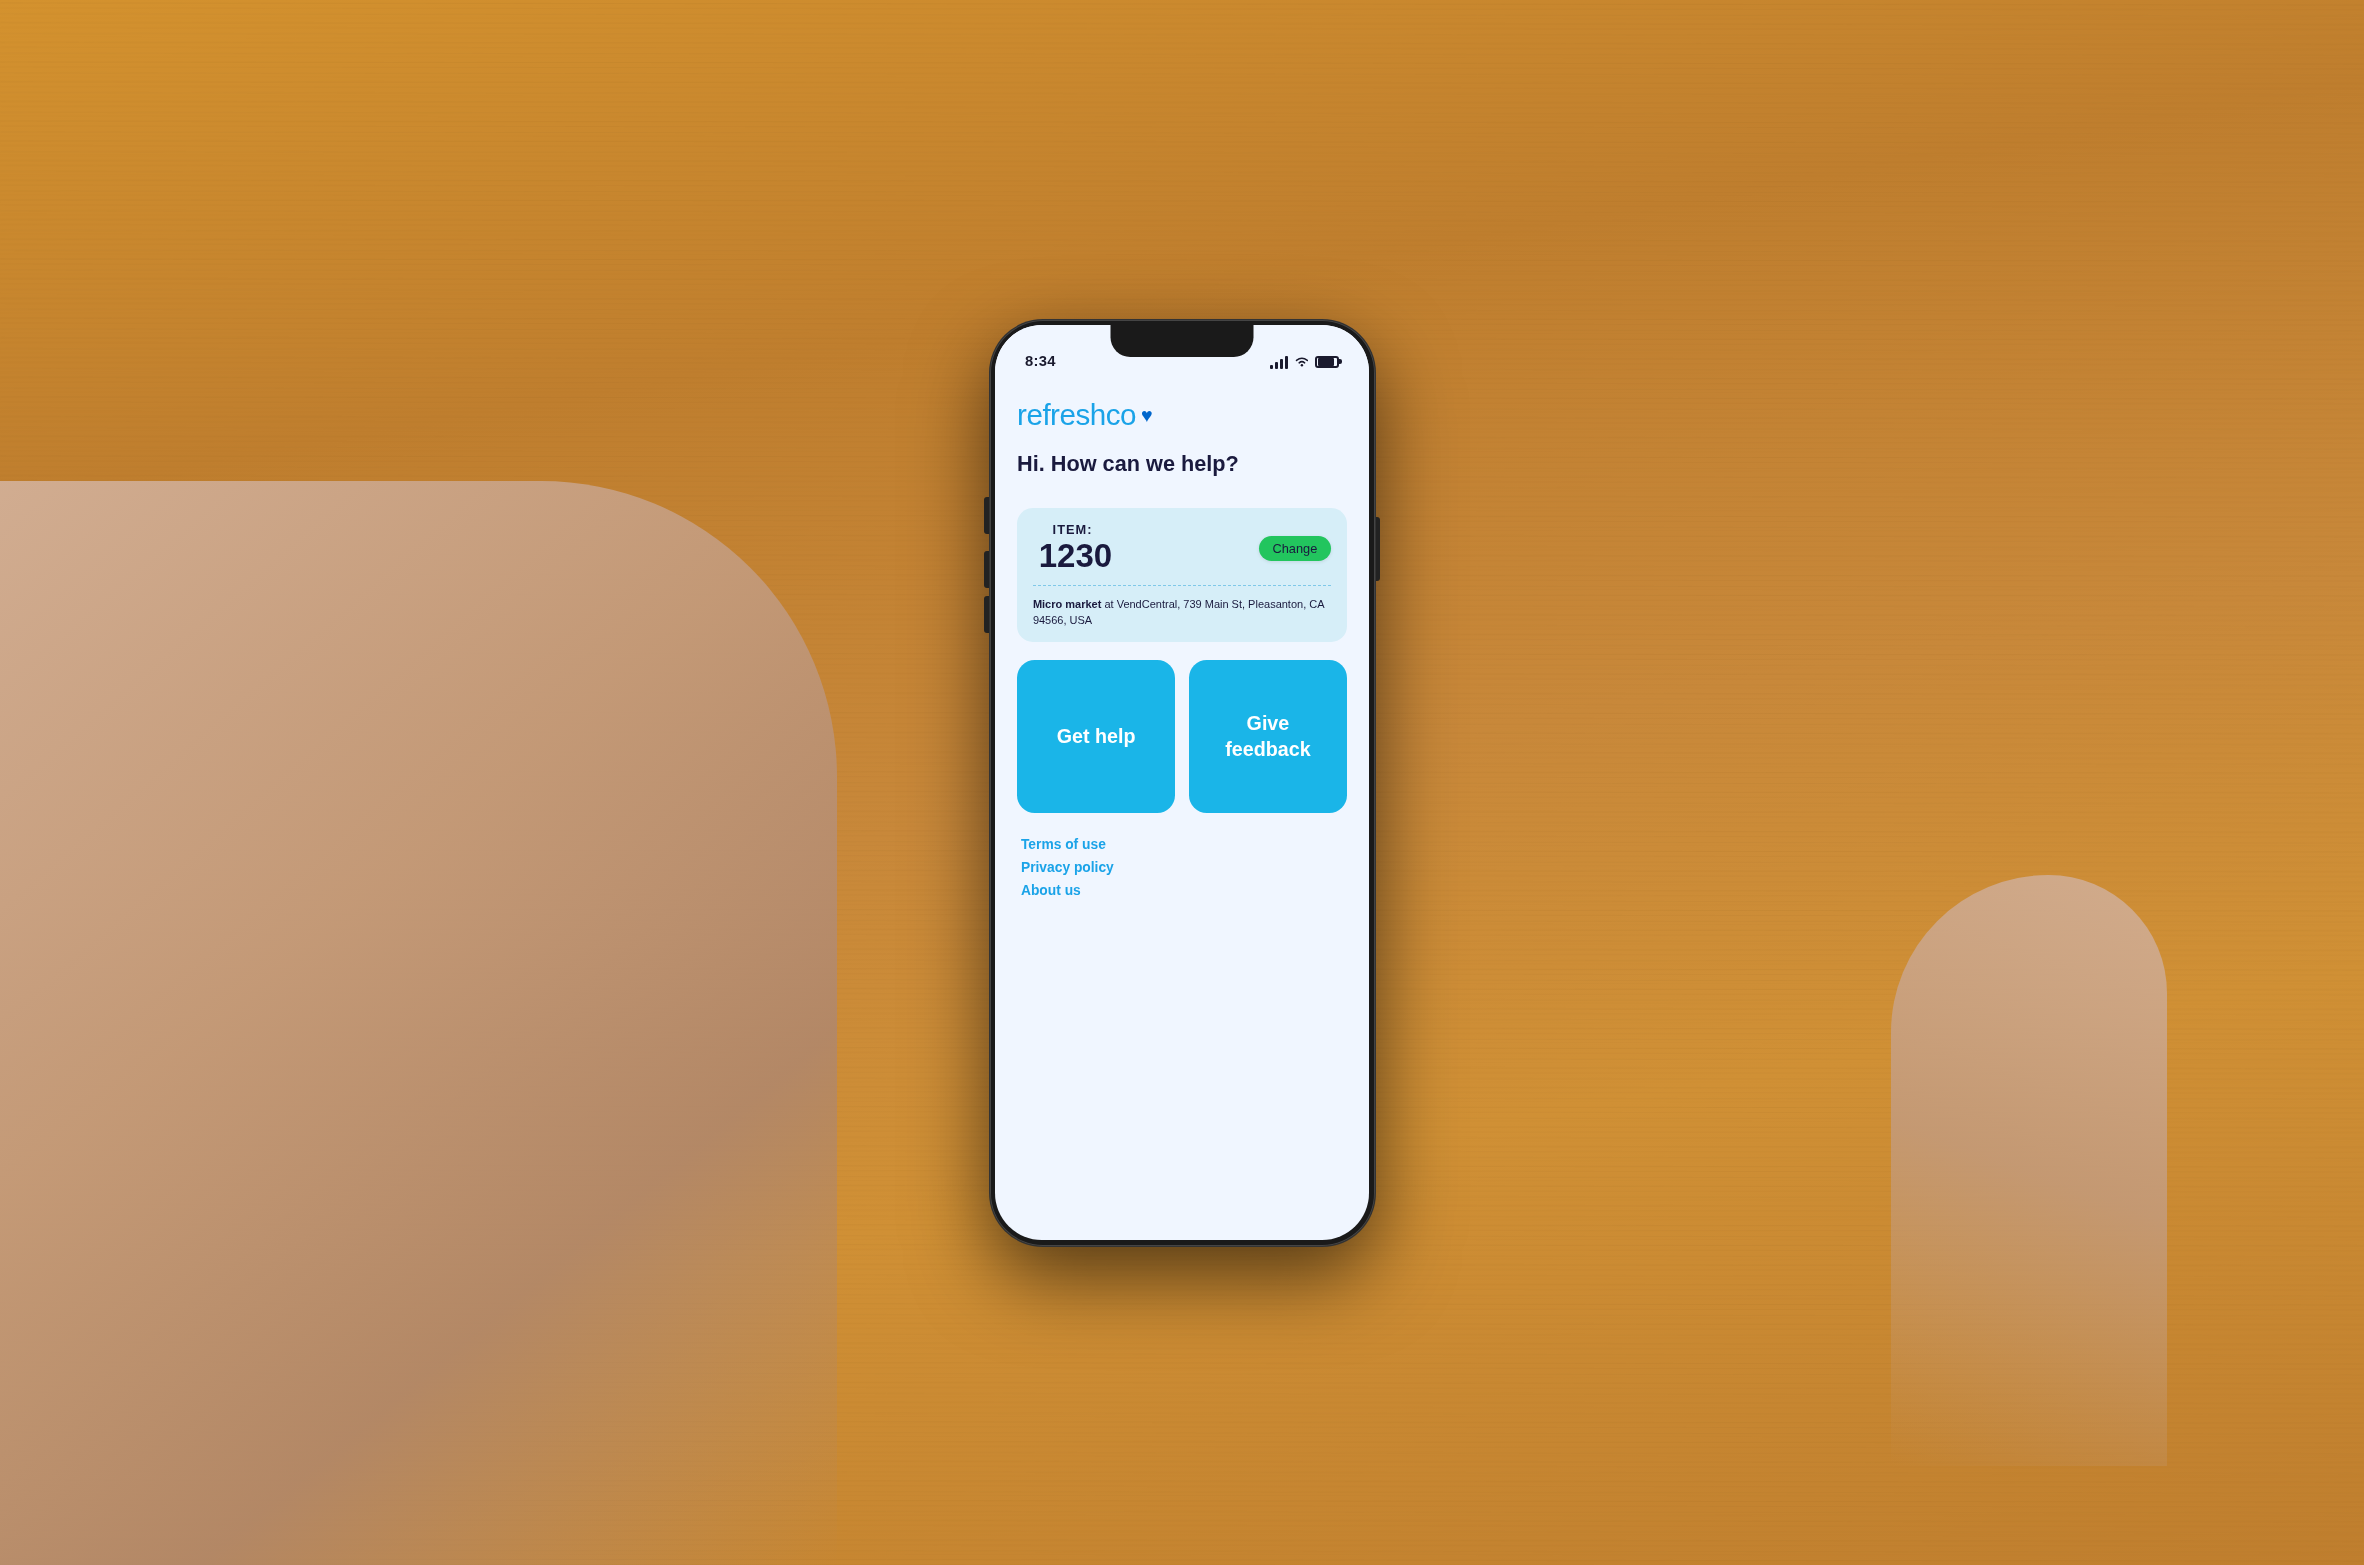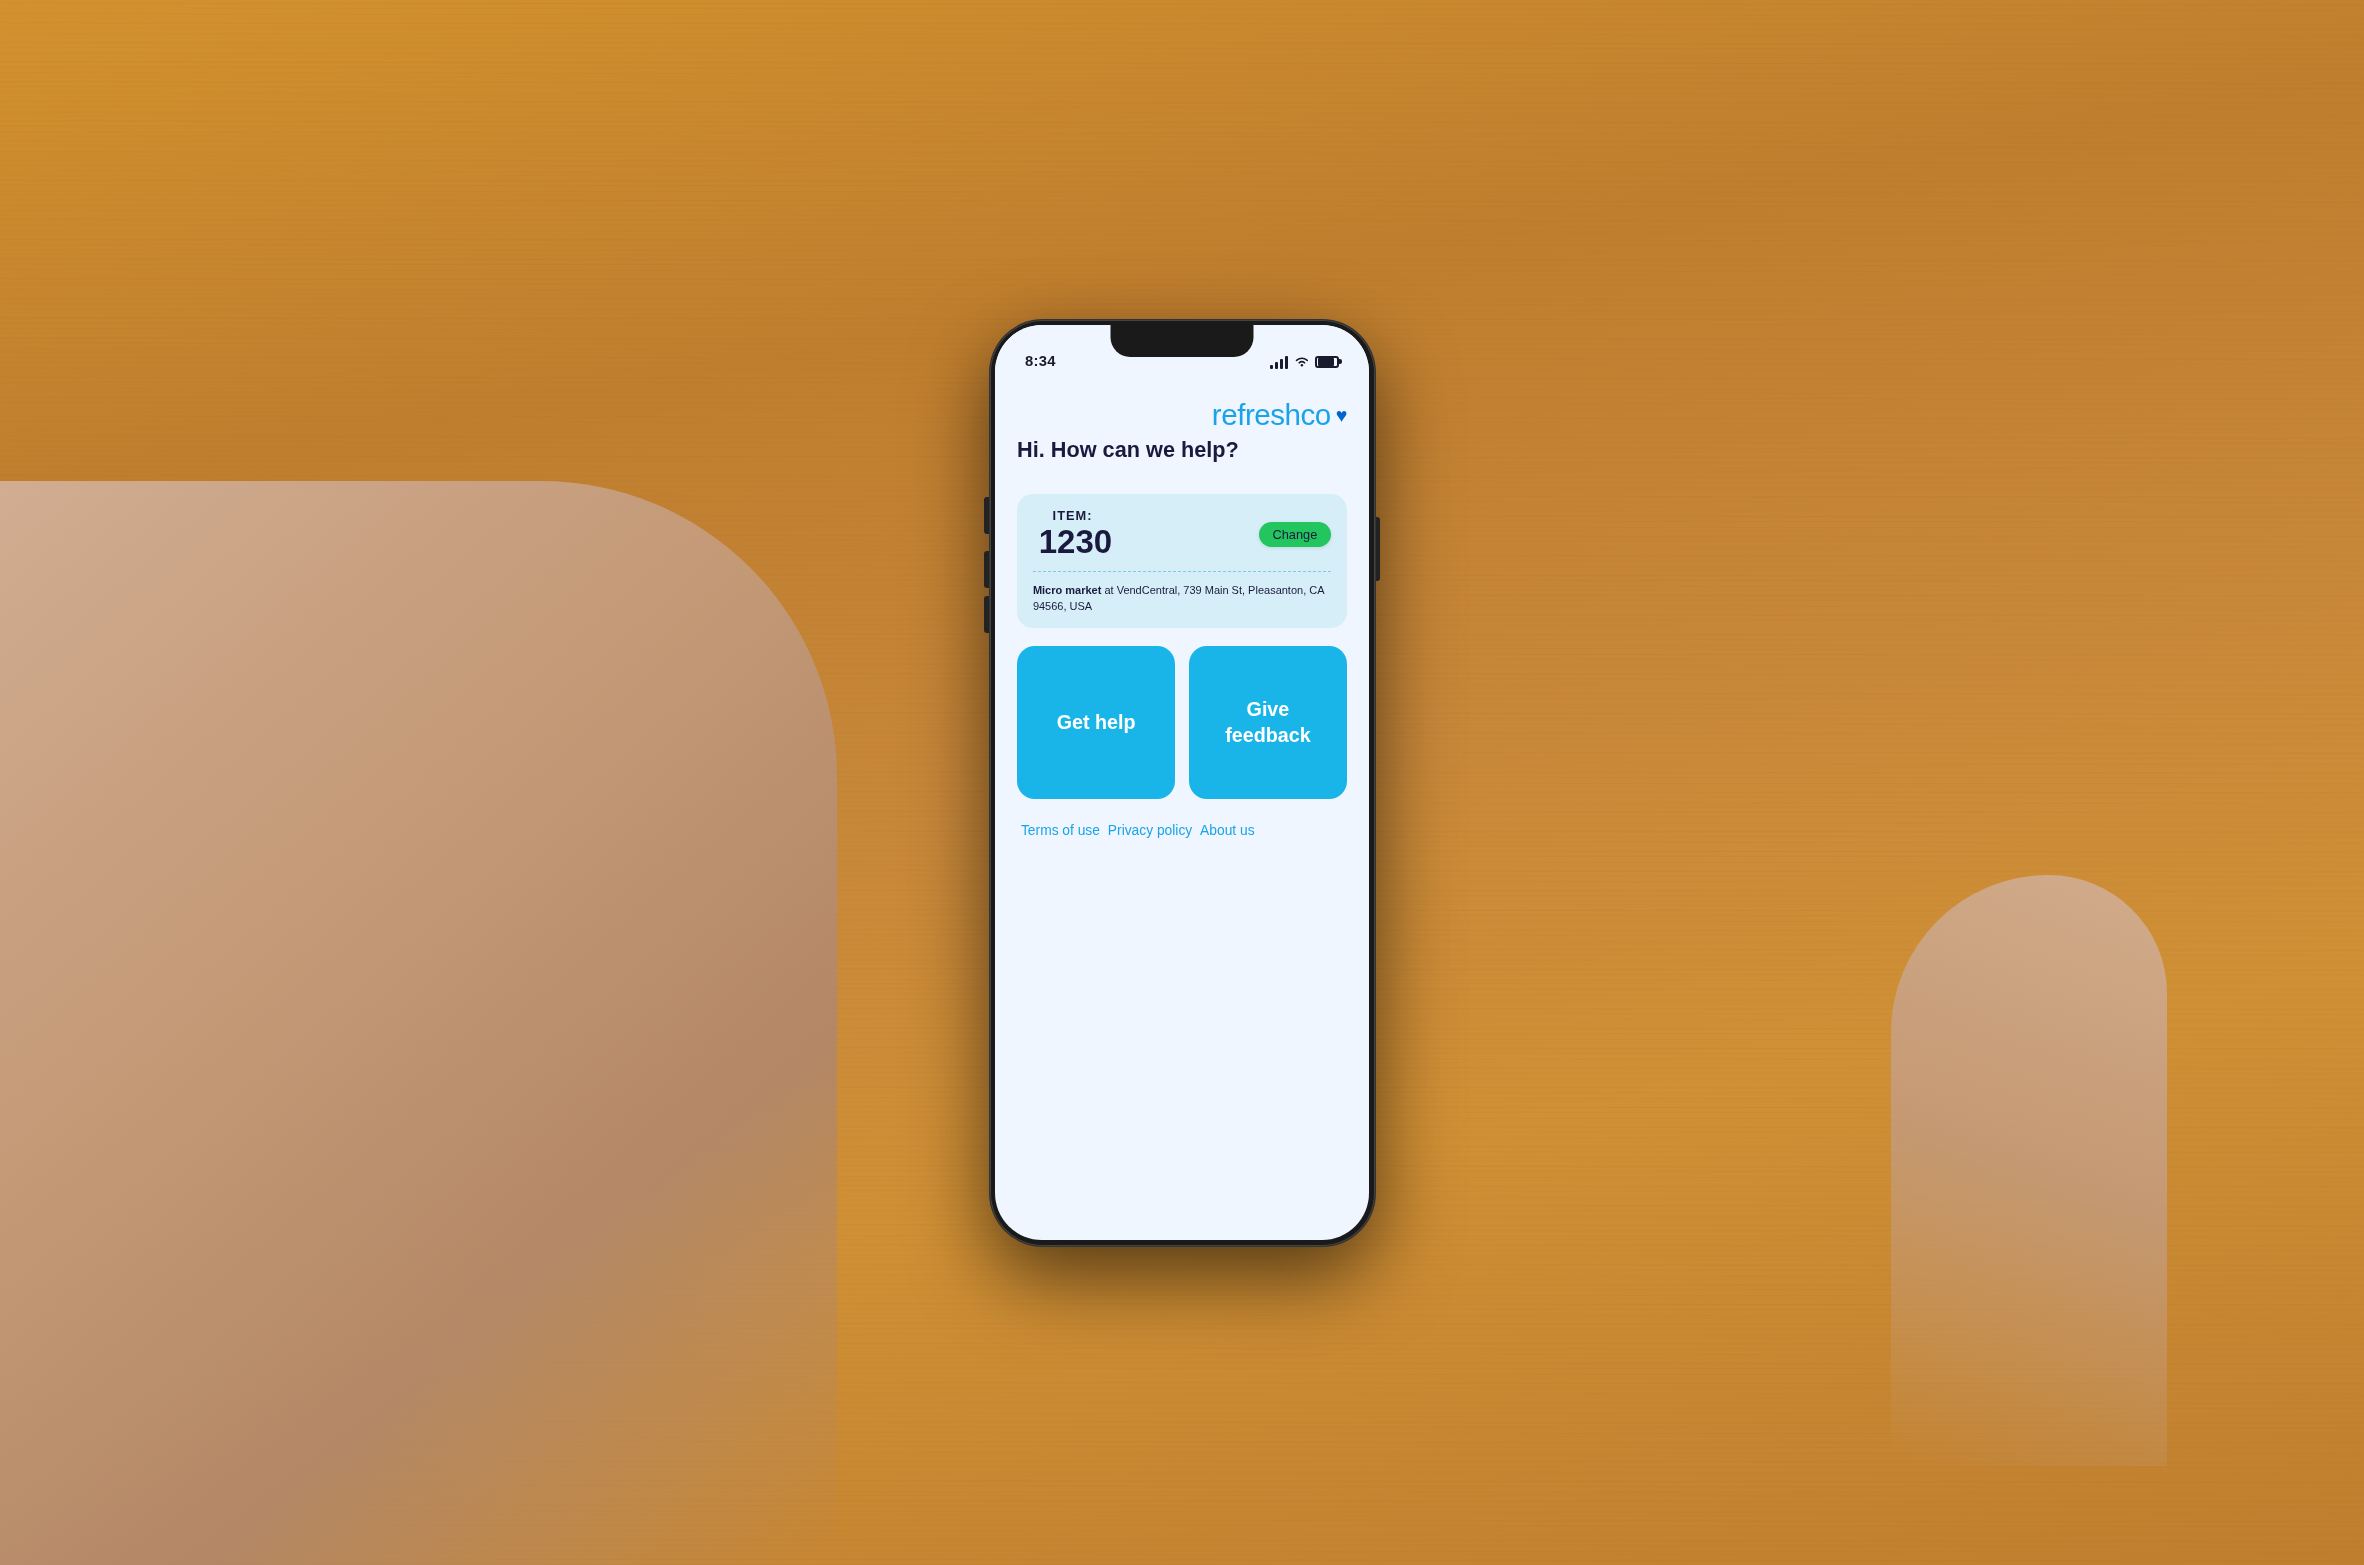--- a/index.html
+++ b/index.html
@@ -172,22 +172,22 @@
     .app-content {
       flex: 1;
       padding: 15.8px 21.7px 29.6px;
       display: flex;
       flex-direction: column;
       overflow: hidden;
     }
 
     
     .logo-container {
-      text-align: right;
-      margin-bottom: 5px;
+      text-align: left;
+      margin-bottom: 19px;
       padding-top: 7.9px;
     }
 
     .logo-text {
       font-size: 29.6px;
       font-weight: 400;
       color: #1aa3e8;
       letter-spacing: -0.5px;
       display: inline-flex;
       align-items: center;
@@ -301,23 +301,24 @@
       background: #1ab5e8;
     }
 
     .btn-give-feedback {
       background: #1ab5e8;
     }
 
     
     .footer-links {
       display: flex;
-      flex-direction: row;
+      flex-direction: column;
       gap: 7.9px;
       padding-left: 3.9px;
+      font-weight: bold;
     }
 
     .footer-link {
       font-size: 13.8px;
       color: #1aa3e8;
       text-decoration: none;
       cursor: pointer;
     }
   </style>
 </head>

